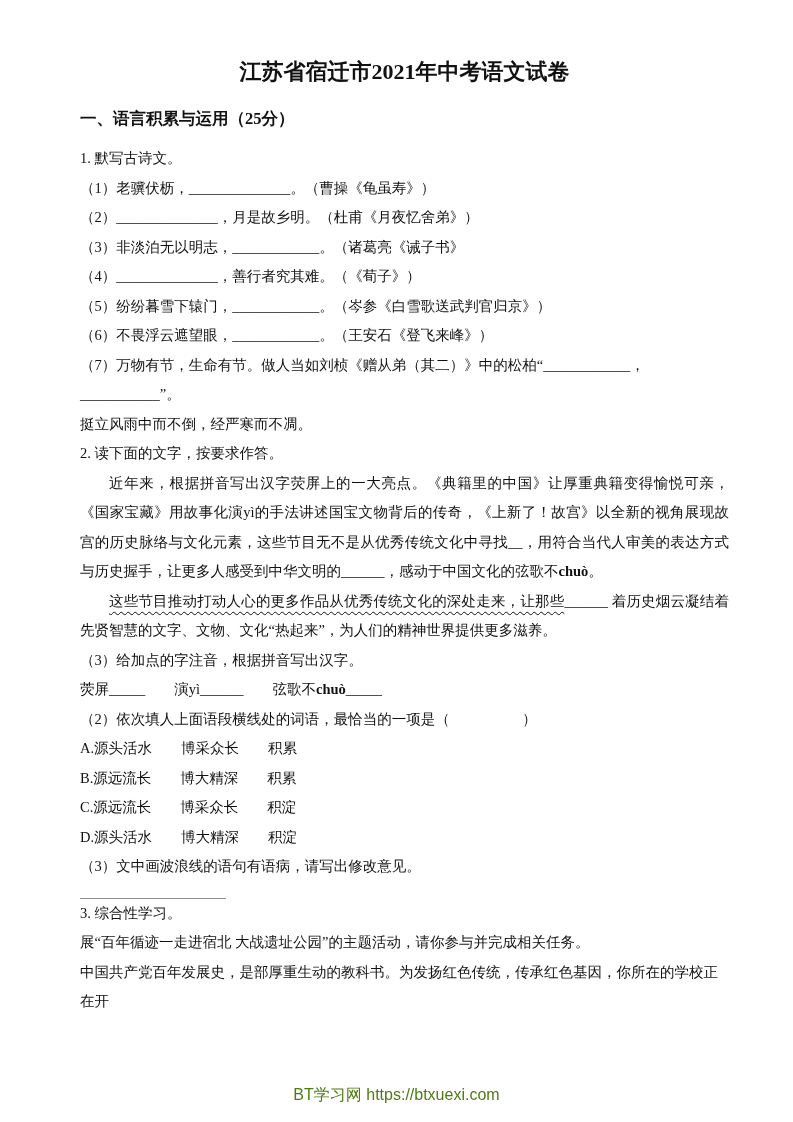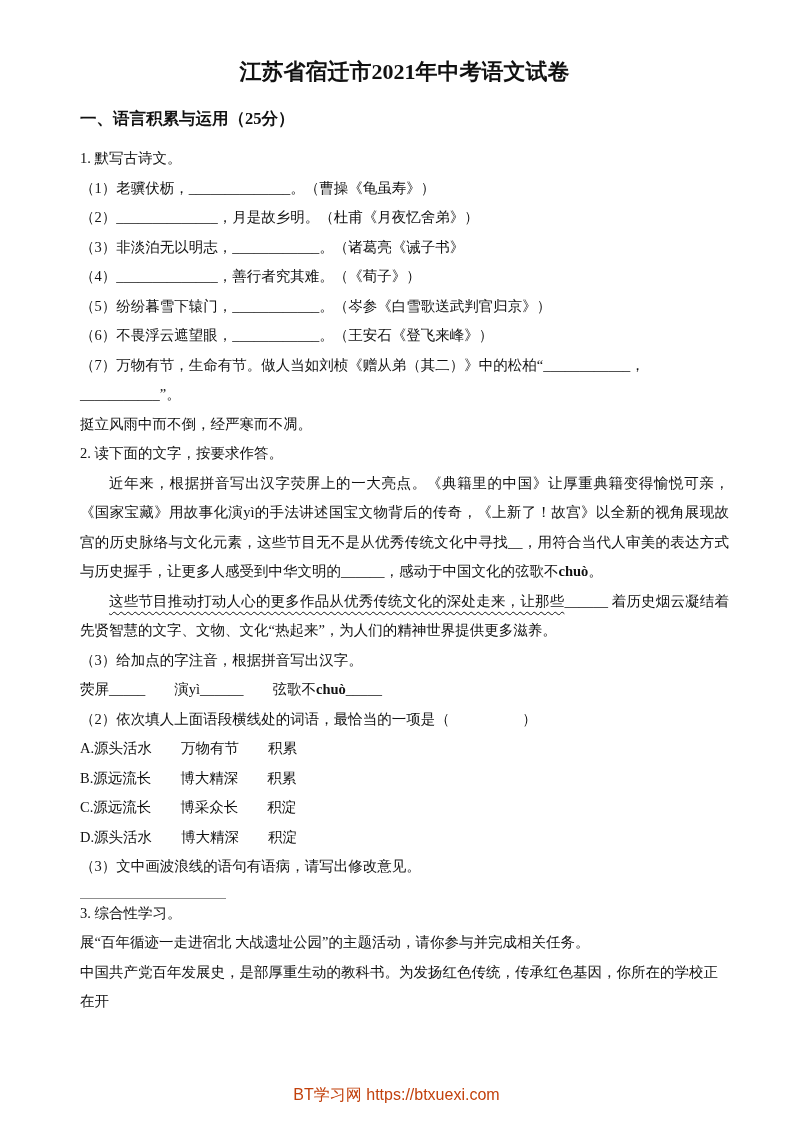--- a/index.html
+++ b/index.html
@@ -67,21 +67,21 @@
     height: 0;
     border-bottom: 1px solid #8f8f8f;
     margin-top: 16px;
   }
   .footer-watermark {
     position: absolute;
     left: 0;
     right: 0;
     bottom: 16px;
     text-align: center;
-    color: #c2410c;
+    color: #4d7c0f;
     font-size: 16px;
     font-family: "Liberation Sans", "DejaVu Sans", sans-serif;
   }
 </style>
 </head>
 <body>
 
 <div class="content">
 
   <h1 class="doc-title">江苏省宿迁市2021年中考语文试卷</h1>
@@ -99,21 +99,21 @@
   <p class="line">挺立风雨中而不倒，经严寒而不凋。</p>
 
   <p class="line gap-sm">2. 读下面的文字，按要求作答。</p>
   <p class="para"><span>近年来，根据拼音写出汉字</span><span class="s-dot">荧</span><span>屏上的一大亮点。《典籍里的中国》让厚重典籍变得愉悦可亲，《国家宝藏》用故事化演yì的手法讲述国宝文物背后的传奇，《上新了！故宫》以全新的视角展现故宫的历史脉络与文化元素，这些节目无不是从优秀传统文化中寻找</span><span>__</span><span>，用符合当代人审美的表达方式与历史握手，让更多人感受到中华文明的______，感动于中国文化的弦歌不</span><span class="s-bold">chuò</span><span>。</span></p>
   <p class="para"><span class="s-wavy">这些节目推动打动人心的更多作品从优秀传统文化的深处走来，让那些</span><span>______</span><span> 着历史烟云凝结着先贤智慧的文字、文物、文化“热起来”，为人们的精神世界提供更多滋养。</span></p>
 
   <p class="line gap-sm">（3）给加点的字注音，根据拼音写出汉字。</p>
   <p class="line"><span class="s-dot">荧</span><span>屏</span><span>_____</span><span>　　演yì</span><span>______</span><span>　　弦歌不</span><span class="s-bold">chuò</span><span>_____</span></p>
 
   <p class="line gap-sm">（2）依次填人上面语段横线处的词语，最恰当的一项是（　　　　　）</p>
-  <p class="line">A.源头活水　　万物有节　　积累</p>
+  <p class="line">A.源头活水　　博采众长　　积累</p>
   <p class="line">B.源远流长　　博大精深　　积累</p>
   <p class="line">C.源远流长　　博采众长　　积淀</p>
   <p class="line">D.源头活水　　博大精深　　积淀</p>
 
   <p class="line">（3）文中画波浪线的语句有语病，请写出修改意见。</p>
 
   <div class="answer-line"></div>
 
   <p class="line gap-md">3. 综合性学习。</p>
   <p class="line">展“百年循迹一走进宿北 大战遗址公园”的主题活动，请你参与并完成相关任务。</p>

